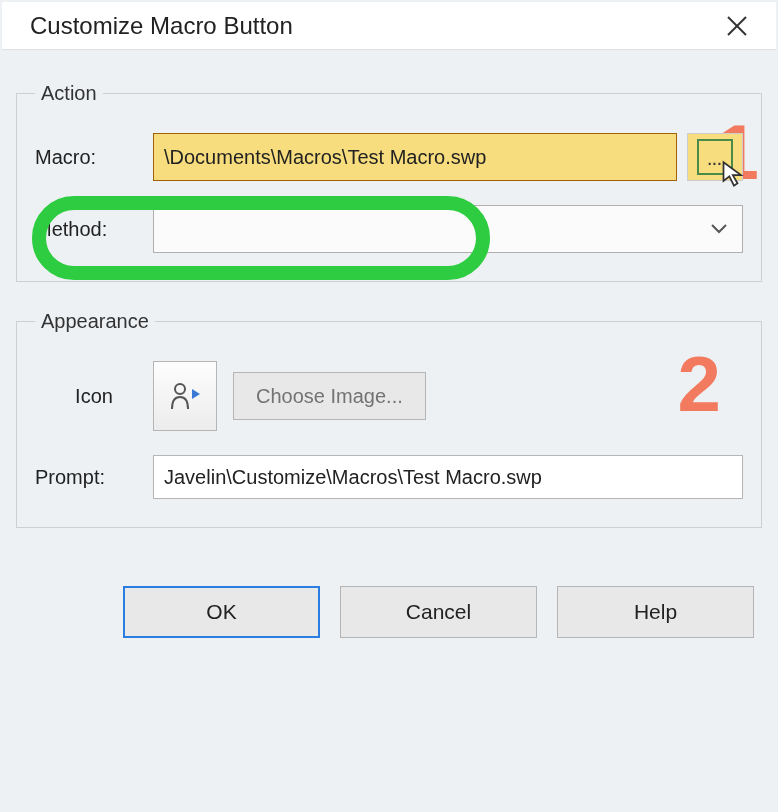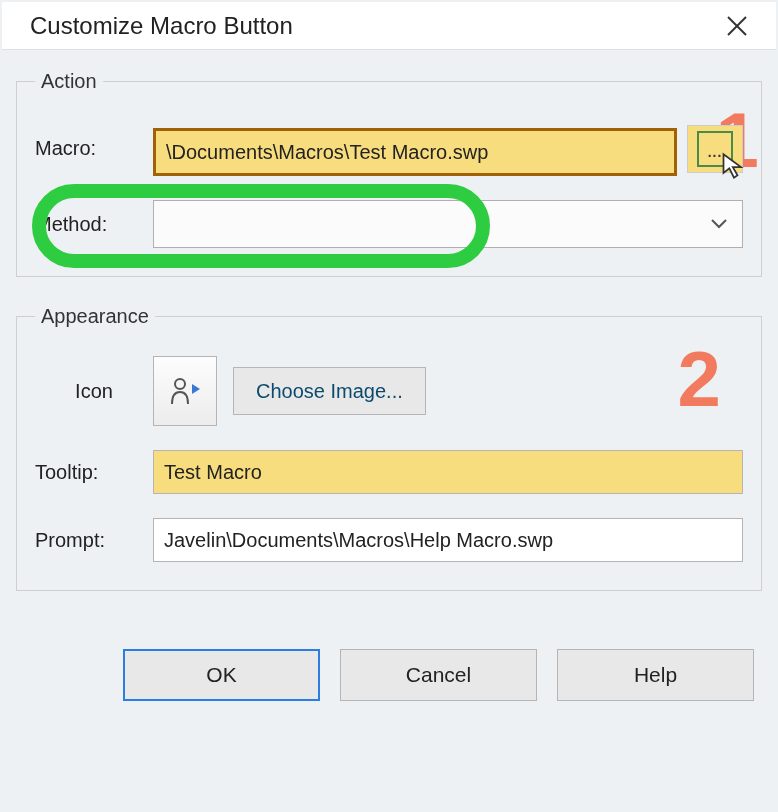--- a/index.html
+++ b/index.html
@@ -35,21 +35,21 @@
   .close-btn {
     width: 38px;
     height: 38px;
     display: flex;
     align-items: center;
     justify-content: center;
     cursor: pointer;
   }
   .close-btn svg { width: 24px; height: 24px; }
   .body-area {
-    padding: 20px 14px 30px 14px;
+    padding: 32px 14px 30px 14px;
     position: relative;
   }
   fieldset.group {
     border: 1px solid #cfcfcf;
     margin: 0 0 28px 0;
     padding: 28px 18px 28px 18px;
     position: relative;
   }
   fieldset.group legend {
     font-size: 20px;
@@ -64,29 +64,28 @@
   }
   .row:last-child { margin-bottom: 0; }
   .row-label {
     width: 118px;
     font-size: 20px;
     color: #222;
   }
   .macro-input {
     flex: 1;
     height: 48px;
-    border: 3px solid #a16207;
+    border: 1px solid #a16207;
     background: #f7dd7e;
     padding: 0 10px;
     font-size: 20px;
     color: #222;
     display: flex;
     align-items: center;
     position: relative;
-    margin-top: 7px;
   }
   .browse-btn {
     width: 56px;
     height: 48px;
     margin-left: 10px;
     background: #f7dd7e;
     border: 1px solid #ccc;
     display: flex;
     align-items: center;
     justify-content: center;
@@ -163,21 +162,21 @@
     justify-content: center;
     margin-right: 16px;
     cursor: pointer;
   }
   .choose-btn {
     height: 48px;
     padding: 0 22px;
     background: #e8e8e8;
     border: 1px solid #b5b5b5;
     font-size: 20px;
-    color: #0c4a6e;
+    color: #737373;
     cursor: pointer;
     display:flex;align-items:center;
   }
   .text-input {
     flex: 1;
     height: 44px;
     border: 1px solid #b5b5b5;
     background: #fff;
     padding: 0 10px;
     font-size: 20px;
@@ -278,31 +277,25 @@
             <circle cx="12" cy="10" r="5" fill="none" stroke="#555" stroke-width="2"></circle>
             <path d="M4 30 Q4 18 12 18 Q20 18 20 30" fill="none" stroke="#555" stroke-width="2"></path>
             <polygon points="24,10 32,15 24,20" fill="#3a78d6"></polygon>
           </svg>
         </div>
         <div class="choose-btn">
           <span>Choose Image...</span>
         </div>
       </div>
 
-      <div class="row">
-        <div class="row-label">Tooltip:</div>
-        <div class="text-input highlight">
-          <span>Test Macro</span>
-        </div>
-      </div>
 
       <div class="row" style="margin-bottom:0;">
         <div class="row-label">Prompt:</div>
         <div class="text-input">
-          <span>Javelin\Documents\Macros\Help Macro.swp</span>
+          <span>Javelin\Customize\Macros\Test Macro.swp</span>
         </div>
       </div>
     </fieldset>
 
     <div class="button-row">
       <div class="dlg-btn primary">
         <span>OK</span>
       </div>
       <div class="dlg-btn">
         <span>Cancel</span>

